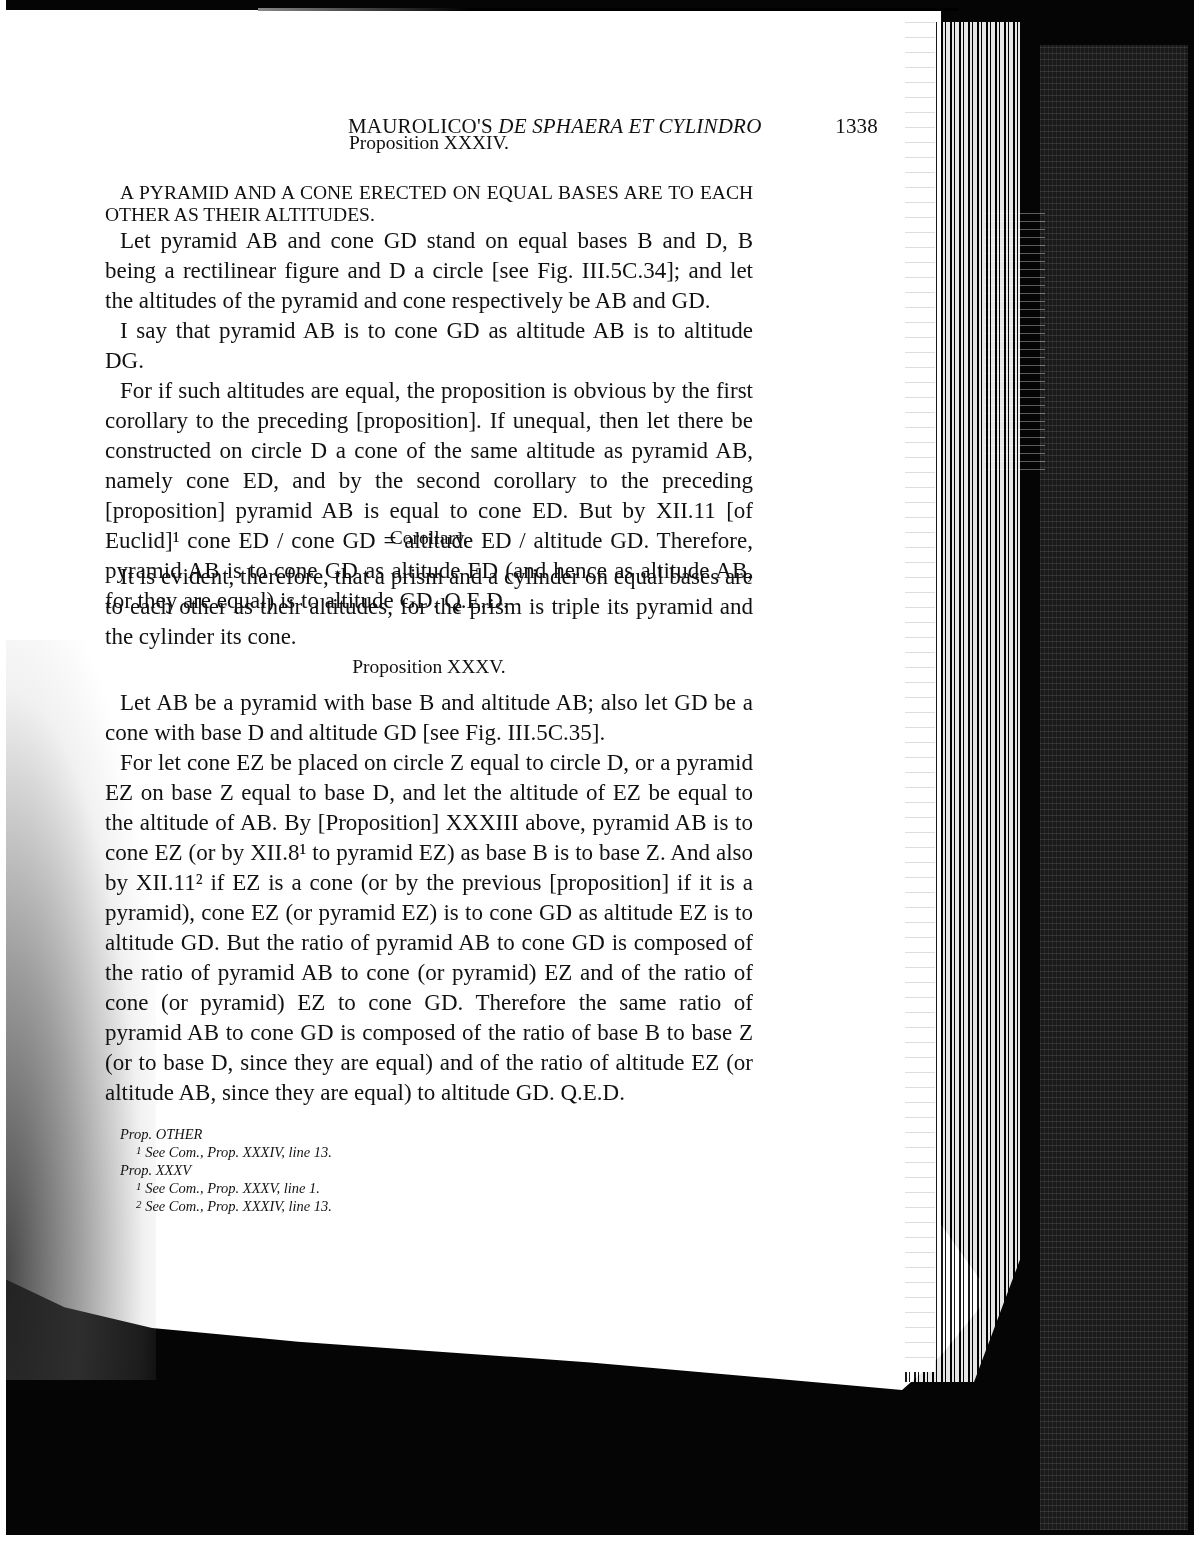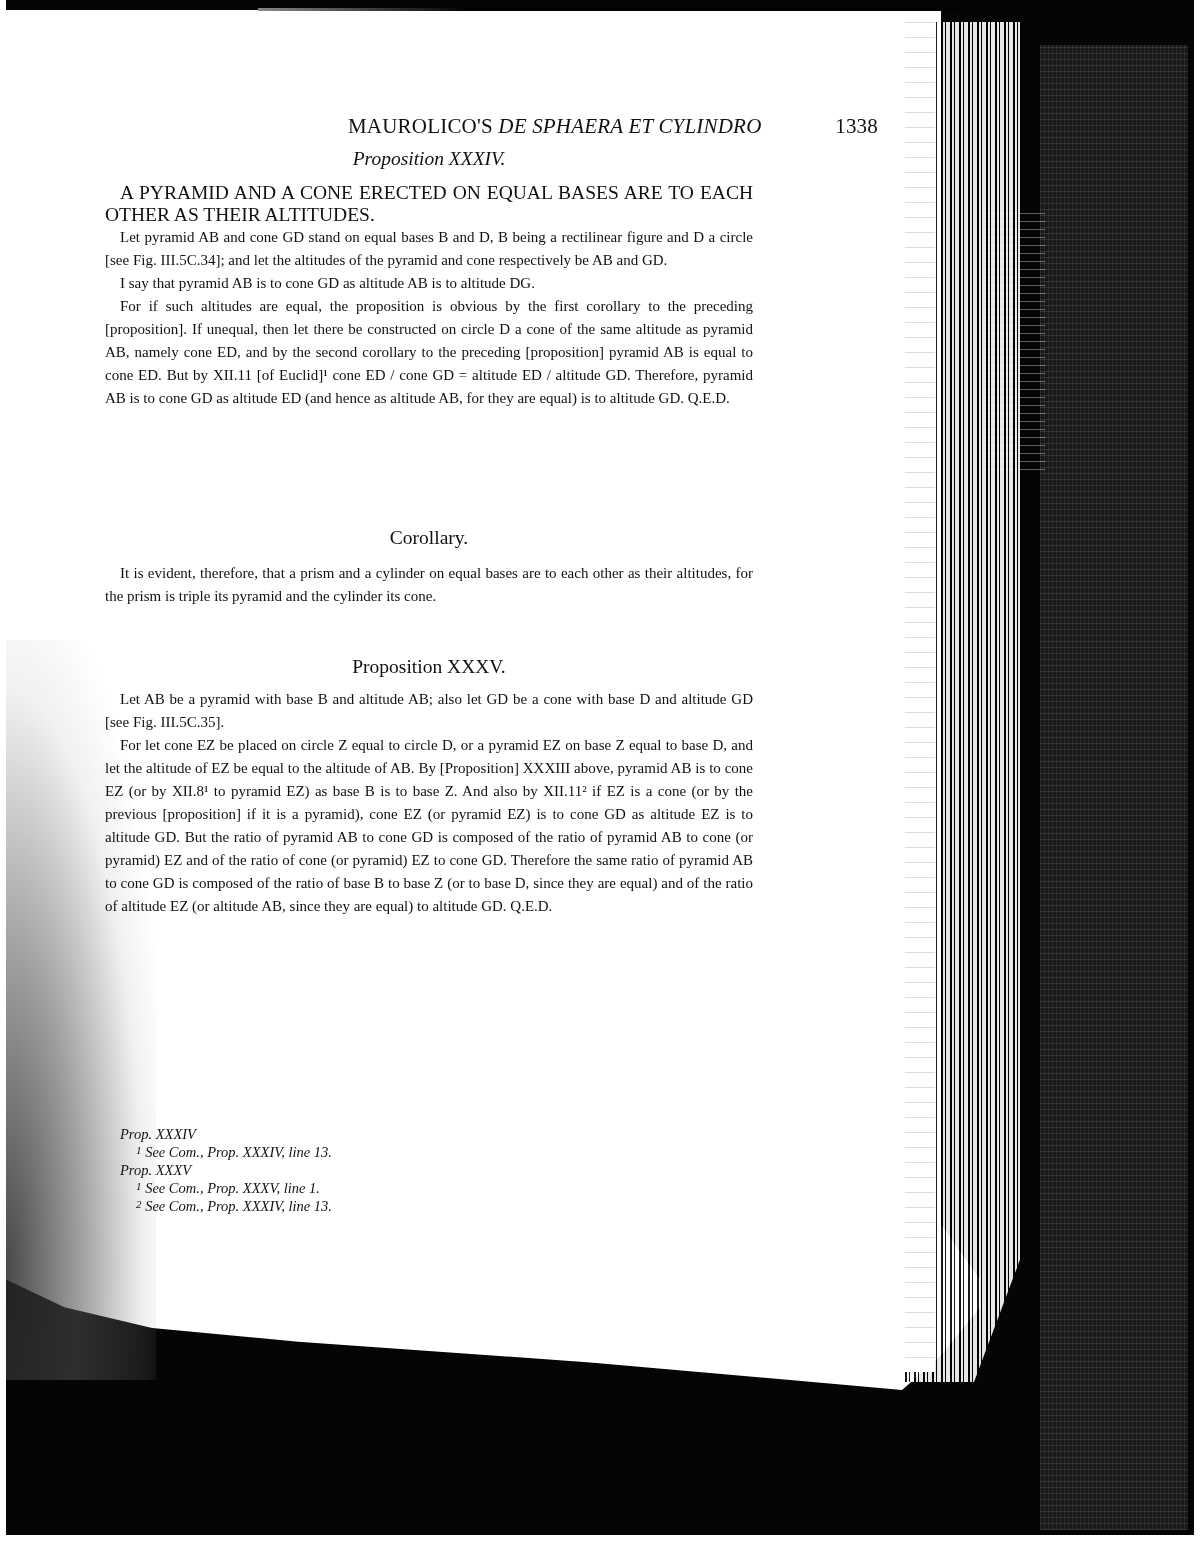--- a/index.html
+++ b/index.html
@@ -63,21 +63,21 @@
       position: absolute; top: 114px; left: 348px; width: 530px;
       font-size: 21px; letter-spacing: 0.2px; white-space: nowrap;
     }
     .running-head i { font-style: italic; }
     .page-number { position: absolute; right: 0; top: 0; }
 
     .heading {
       position: absolute; width: 648px; left: 105px; text-align: center; font-size: 19.5px;
     }
     p.body {
-      margin: 0; font-size: 15px; line-height: 23px; text-align: justify; text-indent: 15px;
+      margin: 0; font-size: 23px; line-height: 30px; text-align: justify; text-indent: 15px;
       hyphens: manual;
     }
     p.caps { font-size: 19.5px; line-height: 22px; }
     i { font-style: italic; }
     sup { font-size: 11px; vertical-align: top; position: relative; top: -2px; }
 
     .notes {
       position: absolute; left: 122px; top: 1125px; width: 400px;
       font-size: 14.5px; line-height: 18px;
     }
@@ -97,42 +97,42 @@
 <div class="page-stack"></div>
 <div class="page-stack-white"></div>
 <div class="bottom-strip"></div>
 
 <div class="running-head">
   <span>MAUROLICO'S</span>
   <i>DE SPHAERA ET CYLINDRO</i>
   <span class="page-number">1338</span>
 </div>
 
-<div class="heading" style="top:148px;font-style:italic;">Proposition XXXIV.</div>
+<div class="heading" style="top:132px;">Proposition XXXIV.</div>
 
 <div class="text-block" style="top:182px;">
   <p class="body caps">A PYRAMID AND A CONE ERECTED ON EQUAL BASES ARE TO EACH OTHER AS THEIR ALTITUDES.</p>
   <p class="body">Let pyramid AB and cone GD stand on equal bases B and D, B being a rectilinear figure and D a circle [see Fig. III.5C.34]; and let the altitudes of the pyramid and cone respectively be AB and GD.</p>
   <p class="body">I say that pyramid AB is to cone GD as altitude AB is to altitude DG.</p>
   <p class="body">For if such altitudes are equal, the proposition is obvious by the first corollary to the preceding [proposition]. If unequal, then let there be constructed on circle D a cone of the same altitude as pyramid AB, namely cone ED, and by the second corollary to the preceding [proposition] pyramid AB is equal to cone ED. But by XII.11 [of Euclid]¹ cone ED / cone GD = altitude ED / altitude GD. Therefore, pyramid AB is to cone GD as altitude ED (and hence as altitude AB, for they are equal) is to altitude GD. Q.E.D.</p>
 </div>
 
 <div class="heading" style="top:527px;">Corollary.</div>
 <div class="text-block" style="top:562px;">
   <p class="body">It is evident, therefore, that a prism and a cylinder on equal bases are to each other as their altitudes, for the prism is triple its pyramid and the cylinder its cone.</p>
 </div>
 
 <div class="heading" style="top:656px;">Proposition XXXV.</div>
 <div class="text-block" style="top:688px;">
   <p class="body">Let AB be a pyramid with base B and altitude AB; also let GD be a cone with base D and altitude GD [see Fig. III.5C.35].</p>
   <p class="body">For let cone EZ be placed on circle Z equal to circle D, or a pyramid EZ on base Z equal to base D, and let the altitude of EZ be equal to the altitude of AB. By [Proposition] XXXIII above, pyramid AB is to cone EZ (or by XII.8¹ to pyramid EZ) as base B is to base Z. And also by XII.11² if EZ is a cone (or by the previous [proposition] if it is a pyramid), cone EZ (or pyramid EZ) is to cone GD as altitude EZ is to altitude GD. But the ratio of pyramid AB to cone GD is composed of the ratio of pyramid AB to cone (or pyramid) EZ and of the ratio of cone (or pyramid) EZ to cone GD. Therefore the same ratio of pyramid AB to cone GD is composed of the ratio of base B to base Z (or to base D, since they are equal) and of the ratio of altitude EZ (or altitude AB, since they are equal) to altitude GD. Q.E.D.</p>
 </div>
 
 <div class="notes">
-  <div class="nh">Prop. XXXIV</div>
+  <div class="nh">Prop. OTHER</div>
   <div class="ni">
     <sup>1</sup>
     <span>See Com., Prop. XXXIV, line 13.</span>
   </div>
   <div class="nh">Prop. XXXV</div>
   <div class="ni">
     <sup>1</sup>
     <span>See Com., Prop. XXXV, line 1.</span>
   </div>
   <div class="ni">

